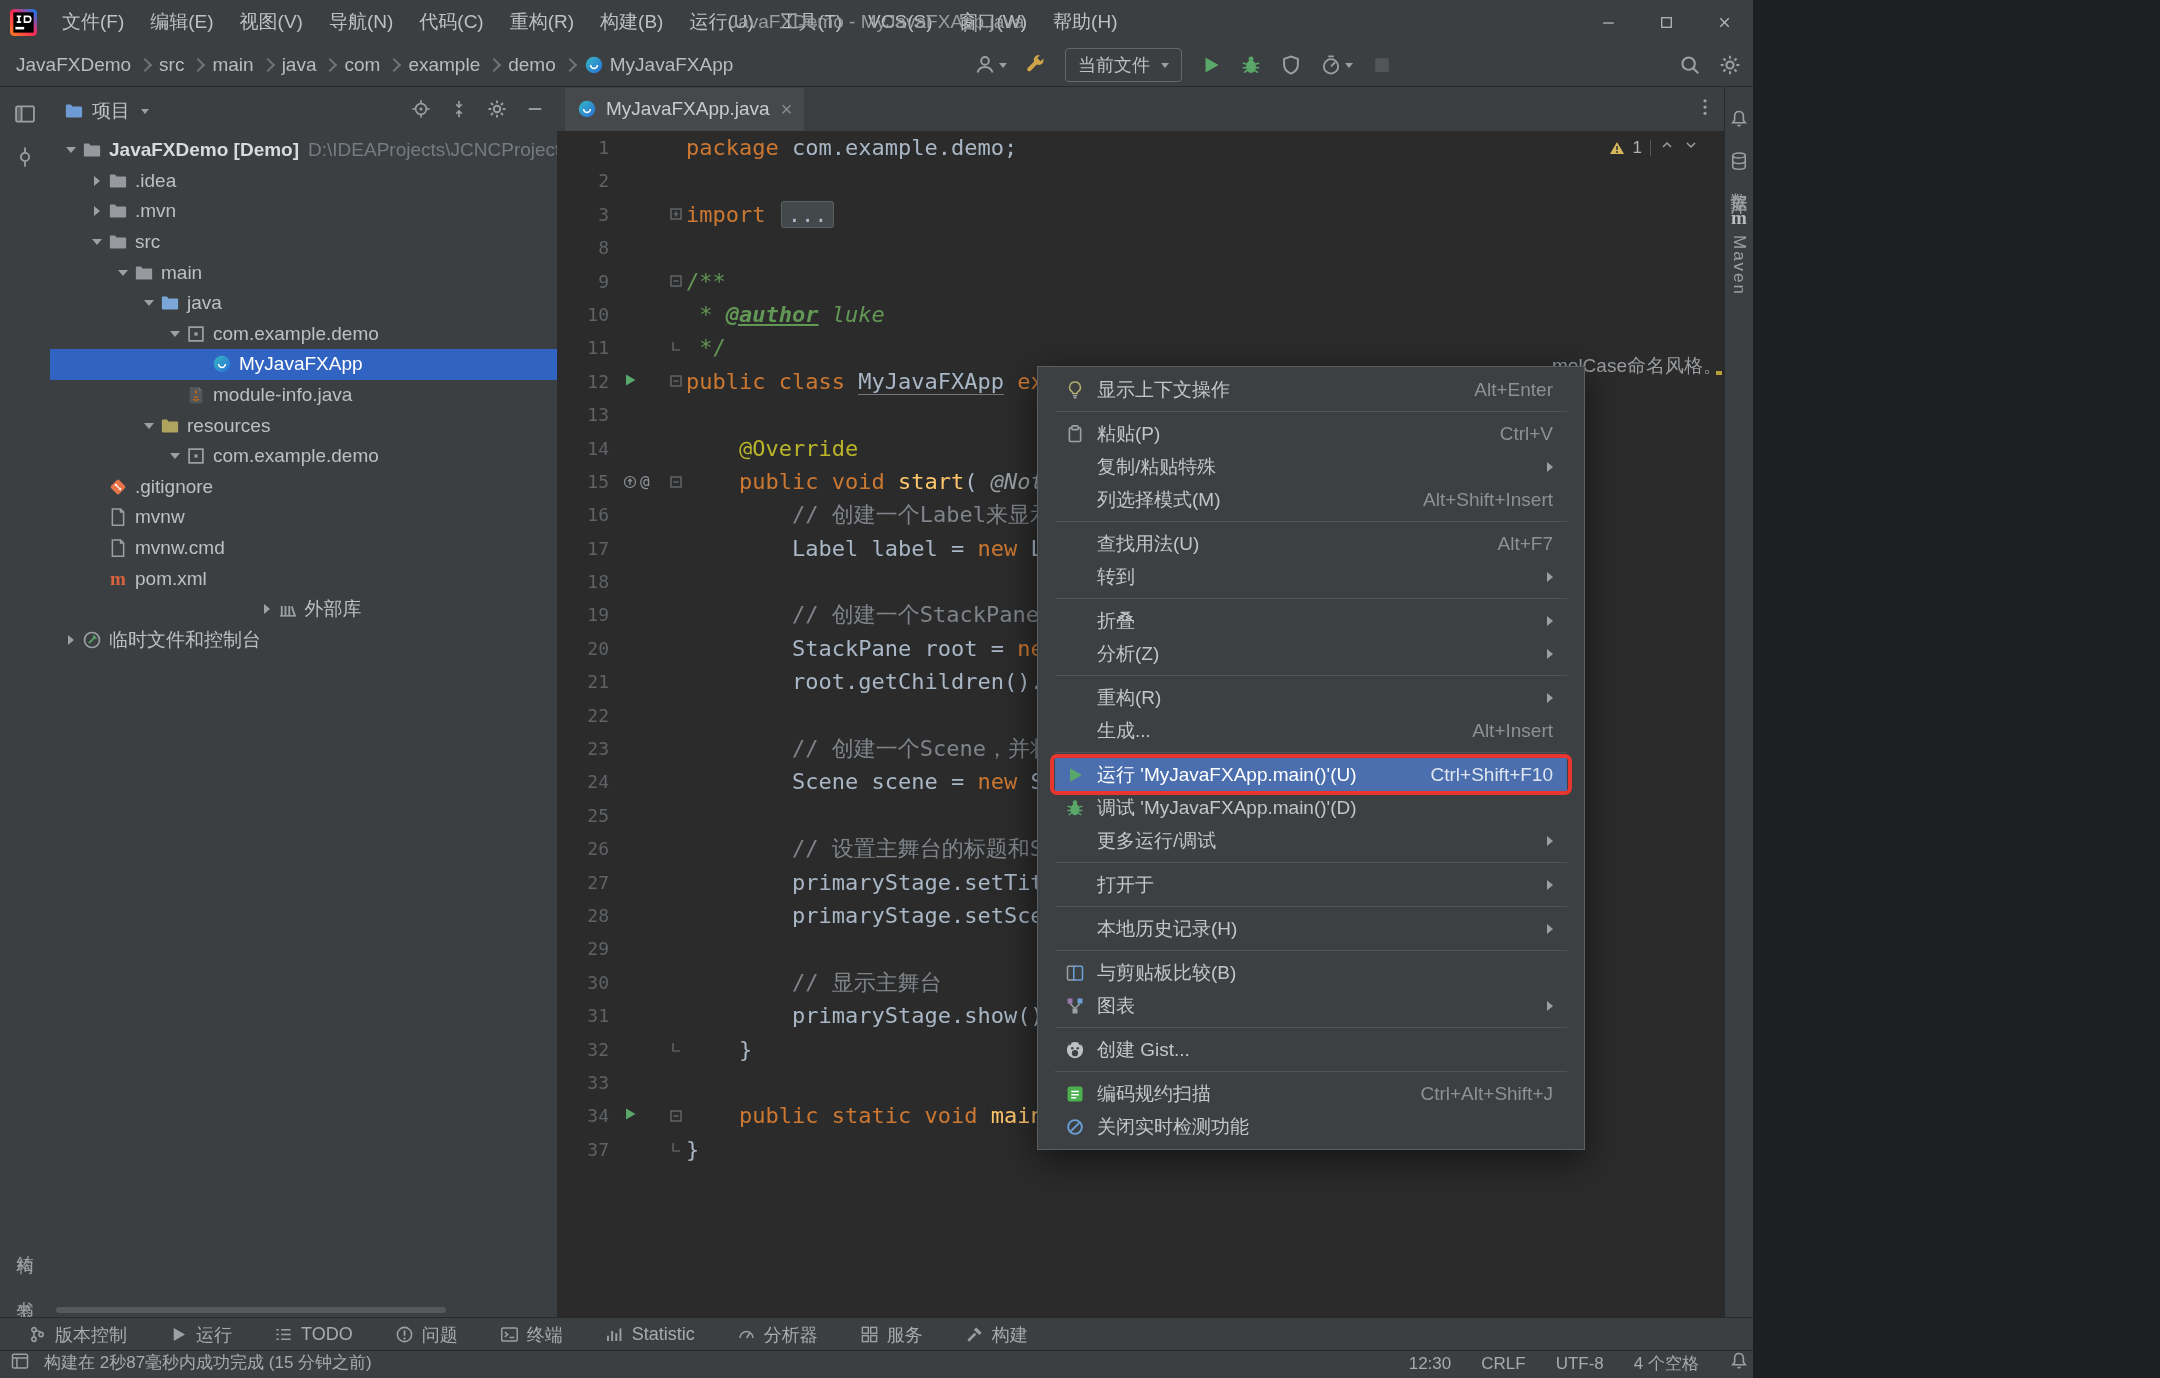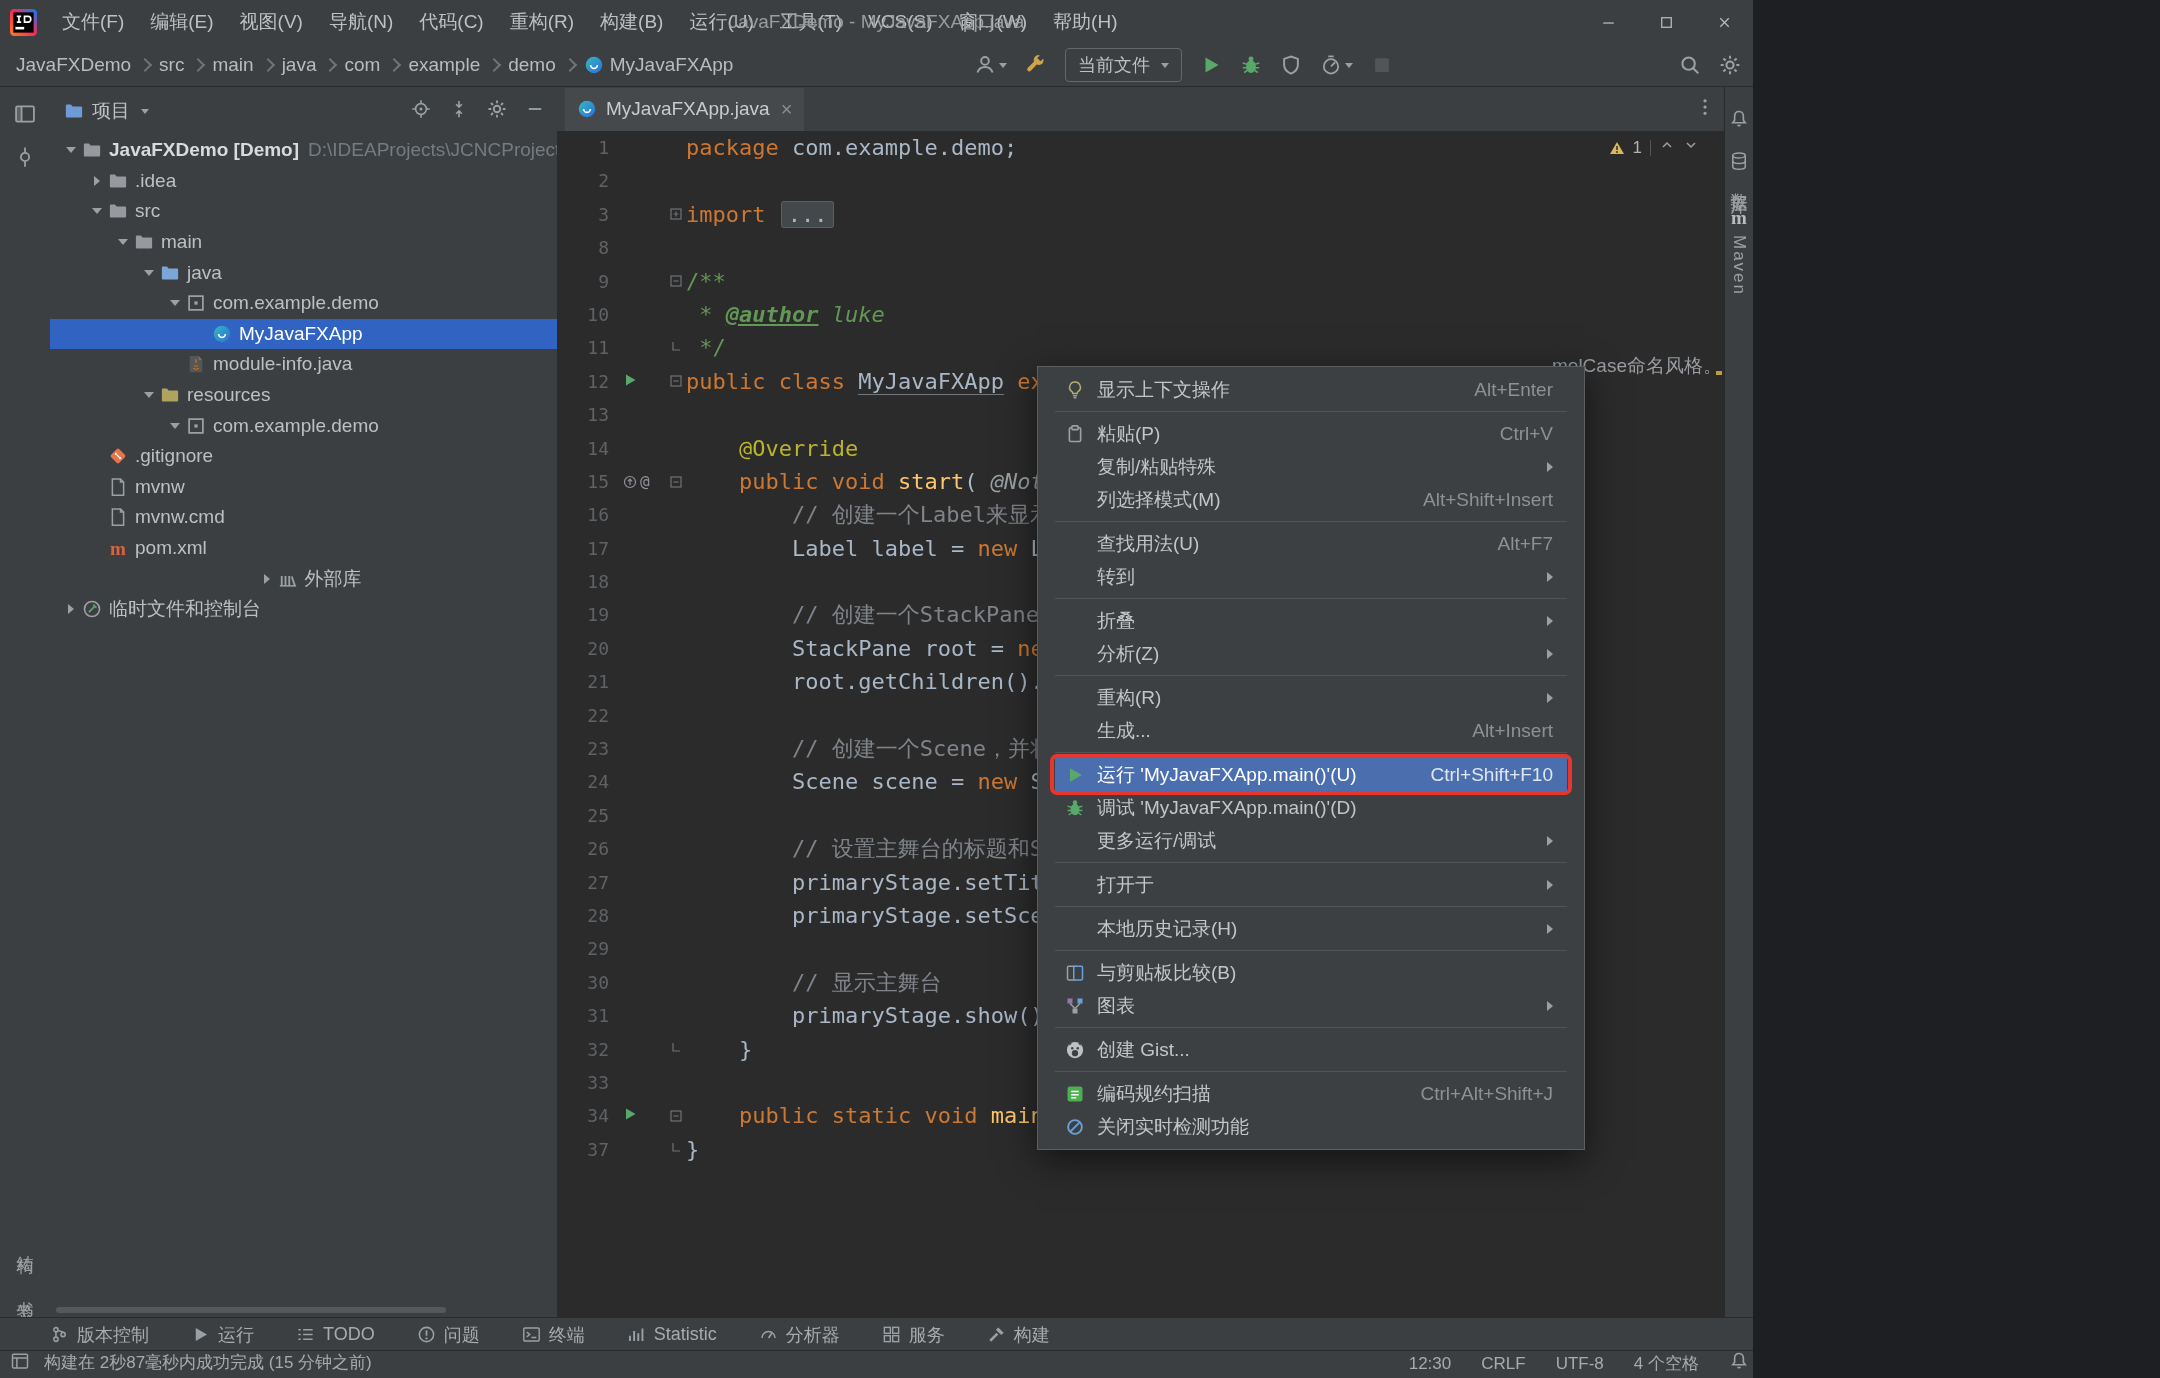--- a/index.html
+++ b/index.html
@@ -83,21 +83,21 @@
   .tk-num{color:#6897bb;}
   .tk-cls{color:#a9b7c6;border-bottom:1px solid #73777b;}
   .tk-mth{color:#ffc66b;}
   .tk-foldchip{color:#a9b7c6;background:#43494a;border:1px solid #5a5f61;border-radius:3px;padding:0 6px;margin-left:2px;}
   #inspect-widget{position:absolute;top:6px;right:26px;display:flex;align-items:center;gap:8px;color:#b0b4b7;font-size:17px;}
   .insp-sep{width:1px;height:16px;background:#55585a;}
   #tooltip-frag{position:absolute;left:995px;top:222px;color:#999da1;}
   .stripe-mark{position:absolute;right:3px;top:240px;width:6px;height:4px;background:#b8a038;}
 
   
-  #toolwindow-bar{position:absolute;left:0;right:0;bottom:27px;height:33px;background:#3c3f41;border-top:1px solid #282b2c;display:flex;align-items:center;gap:42px;padding-left:50px;}
+  #toolwindow-bar{position:absolute;left:0;right:0;bottom:27px;height:33px;background:#3c3f41;border-top:1px solid #282b2c;display:flex;align-items:center;gap:42px;padding-left:28px;}
   .tw-btn{display:inline-flex;align-items:center;gap:8px;color:#a7abae;font-size:18px;}
   .tw-btn .ic{width:19px;height:19px;}
   #statusbar{position:absolute;left:0;right:0;bottom:0;height:27px;background:#3c3f41;border-top:1px solid #282b2c;display:flex;align-items:flex-start;font-size:17px;color:#a7abae;}
   #statusbar .sb-ic{margin:0 14px 0 10px;display:inline-flex;}
   #sb-right{margin-left:auto;display:flex;align-items:center;gap:30px;padding-right:4px;}
 
   
   #context-menu{position:absolute;left:1037px;top:366px;width:512px;background:#3d4042;border:1px solid #5c5f61;box-shadow:0 10px 34px rgba(0,0,0,.55);padding:6px 17px;z-index:50;}
   .cm-item{position:relative;display:flex;align-items:center;height:33px;padding:0 14px 0 10px;color:#c3c6c8;}
   .cm-ic{width:32px;display:inline-flex;flex:none;}
@@ -380,20 +380,31 @@
             </span>
             <span class="ic sm">
               <svg viewBox="0 0 16 16">
                 <path d="M1.5 3.8c0-.6.4-1 1-1h3l1.4 1.6h6.6c.6 0 1 .4 1 1v6.8c0 .6-.4 1-1 1h-11c-.6 0-1-.4-1-1z" fill="#969a9e"></path>
               </svg>
             </span>
             <span class="tree-label">.idea</span>
           </div>
           <div class="tree-row" style="padding-left: 36px;">
             <span class="tree-chev">
+              <span class="tri-right"></span>
+            </span>
+            <span class="ic sm">
+              <svg viewBox="0 0 16 16">
+                <path d="M1.5 3.8c0-.6.4-1 1-1h3l1.4 1.6h6.6c.6 0 1 .4 1 1v6.8c0 .6-.4 1-1 1h-11c-.6 0-1-.4-1-1z" fill="#969a9e"></path>
+              </svg>
+            </span>
+            <span class="tree-label">.mvn</span>
+          </div>
+          <div class="tree-row" style="padding-left: 36px;">
+            <span class="tree-chev">
               <span class="tri-down"></span>
             </span>
             <span class="ic sm">
               <svg viewBox="0 0 16 16">
                 <path d="M1.5 3.8c0-.6.4-1 1-1h3l1.4 1.6h6.6c.6 0 1 .4 1 1v6.8c0 .6-.4 1-1 1h-11c-.6 0-1-.4-1-1z" fill="#969a9e"></path>
               </svg>
             </span>
             <span class="tree-label">src</span>
           </div>
           <div class="tree-row" style="padding-left: 62px;">

